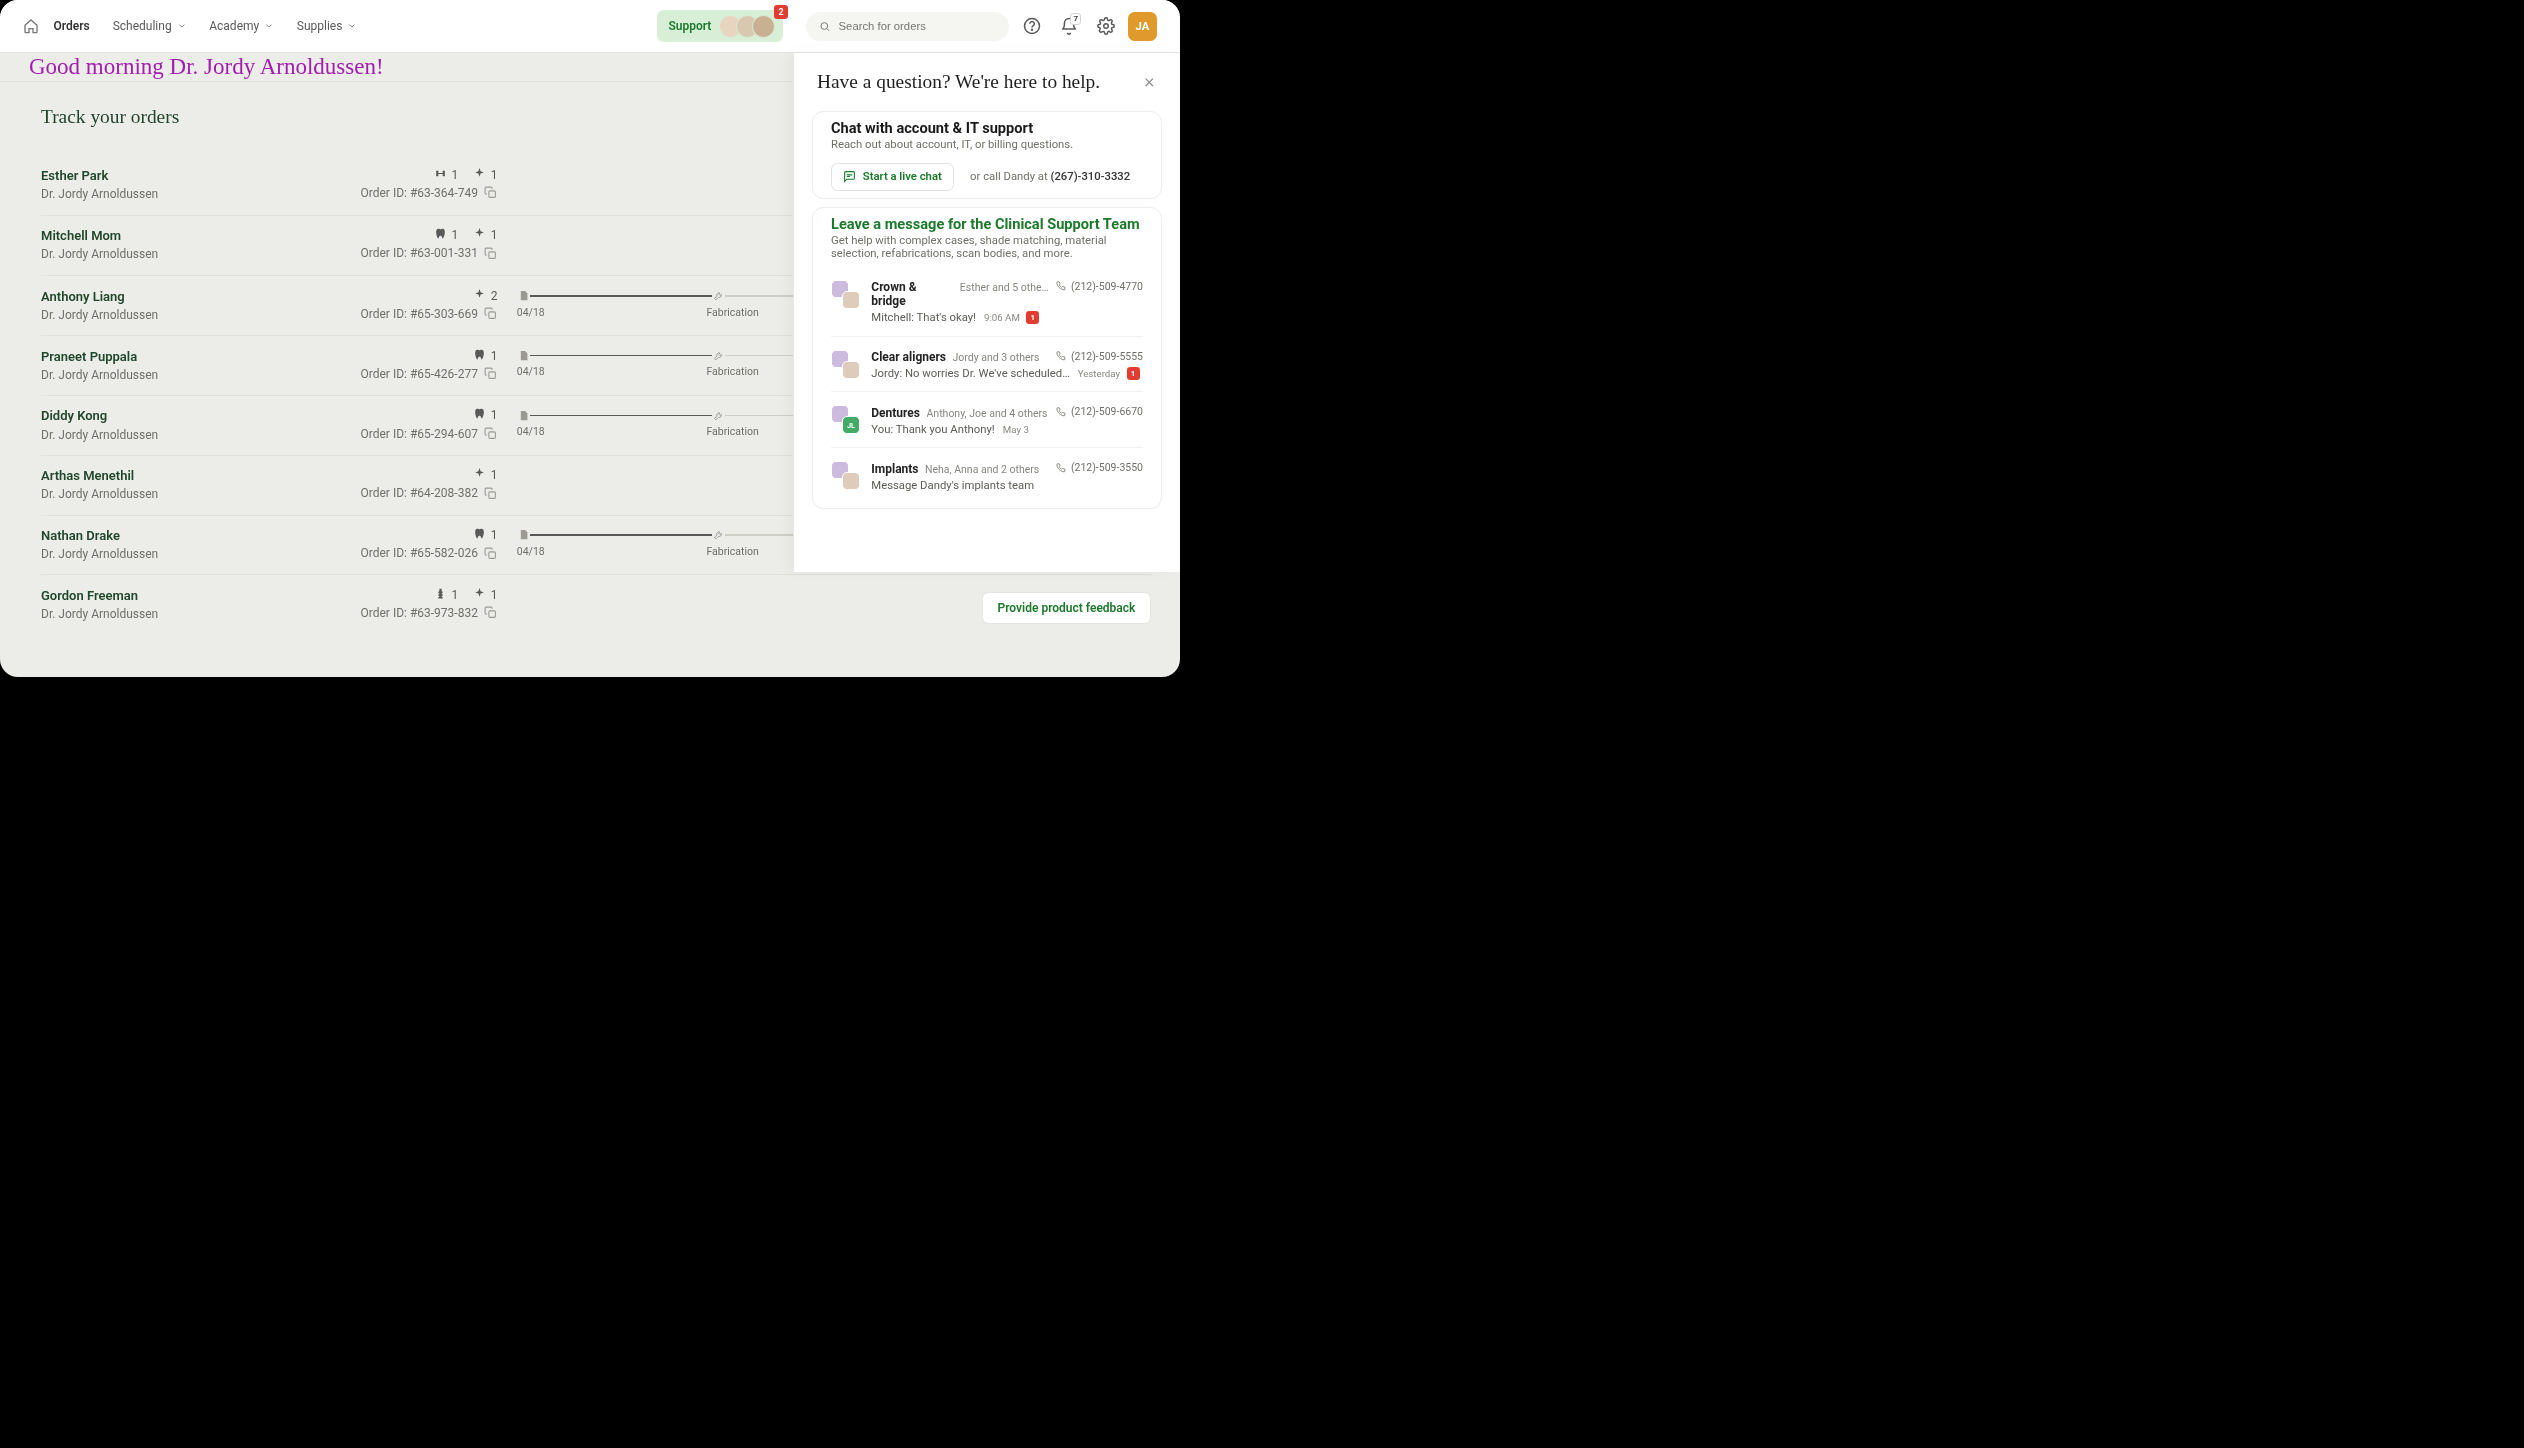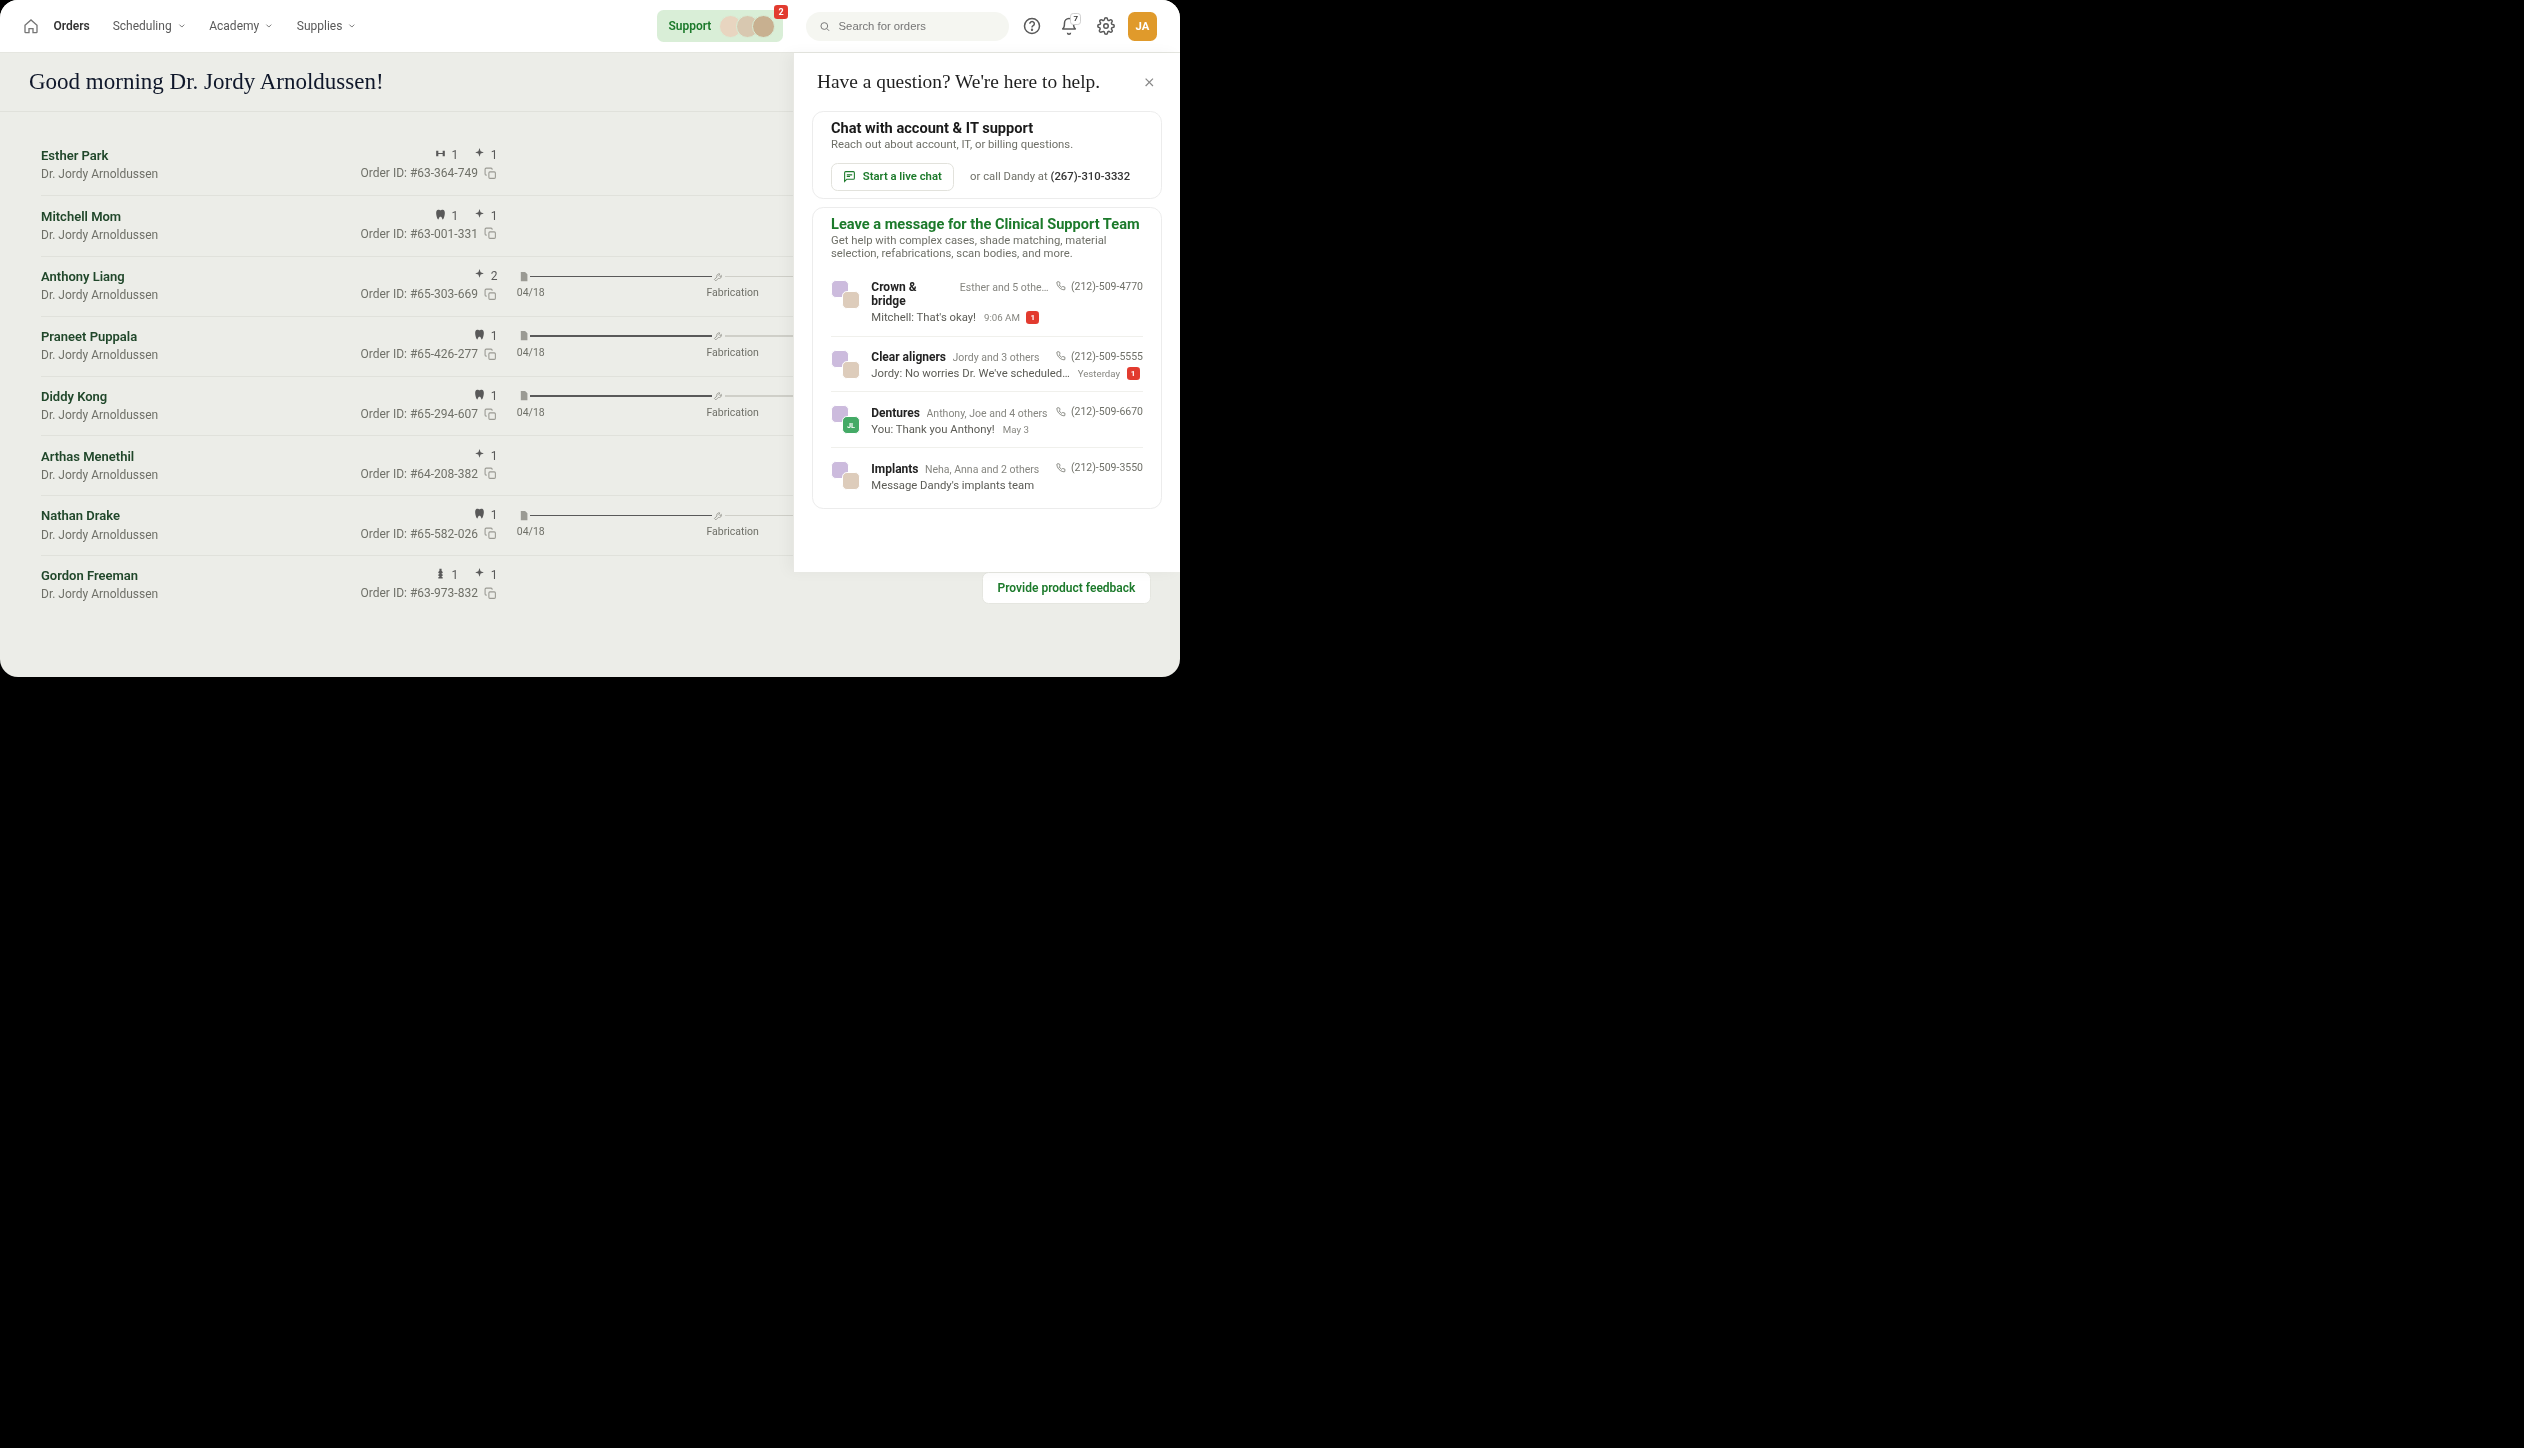--- a/index.html
+++ b/index.html
@@ -55,24 +55,24 @@
     display:flex; align-items:center; padding:0 13px; gap:8px;
     color:#767676;
   }
   .searchbar input { border:none; background:transparent; outline:none; font-size:11.3px; width:100%; color:#333; }
   .icon-btn { width:29px; height:29px; display:flex; align-items:center; justify-content:center; color:#595959; cursor:pointer; border-radius:50%; position:relative; }
   .bell-badge { position:absolute; top:1.6px; right:1.6px; background:#fff; border:0.8px solid #d0d0d0; font-size:8px; font-weight:600; color:#333; border-radius:3.2px; padding:0 2.4px; line-height:9.7px; }
   .user-avatar { width:29px; height:29px; border-radius:6.5px; background:#e09a2b; color:#fff; font-weight:700; display:flex; align-items:center; justify-content:center; font-size:11.3px; }
 
   
   .greeting {
-    padding: 16px 29px;
+    padding: 1px 29px;
     font-family: Georgia, 'Times New Roman', serif;
     font-size:23px;
-    color:#0f172a;
+    color:#a21caf;
     border-bottom:0.8px solid #e0e1db;
     background:#ecede8;
   }
 
   
   .main { flex:1; display:flex; overflow:hidden; }
   .orders-col { flex:1; padding: 24px 29px 0 41px; overflow:hidden; }
   .orders-title { font-family: Georgia, serif; font-size:19.4px; color:#20472a; margin-bottom:27.5px; }
   .order-row { display:flex; align-items:flex-start; border-top:0.8px solid #e0e1db; padding:11.3px 0 11.3px 0; gap:19.4px; position:relative; }
   .order-row:first-of-type { border-top:none; }
@@ -233,20 +233,21 @@
           <path d="M19.4 15a1.7 1.7 0 0 0 .33 1.82l.06.06a2 2 0 1 1-2.83 2.83l-.06-.06a1.7 1.7 0 0 0-1.82-.33 1.7 1.7 0 0 0-1 1.51V21a2 2 0 1 1-4 0v-.09a1.7 1.7 0 0 0-1.11-1.55 1.7 1.7 0 0 0-1.82.33l-.6.06a2 2 0 1 1-2.83-2.83l.06-.06a1.7 1.7 0 0 0 .33-1.82 1.7 1.7 0 0 0-1.51-1H3a2 2 0 1 1 0-4h.09A1.7 1.7 0 0 0 4.64 8.9a1.7 1.7 0 0 0-.33-1.82l-.06-.06a2 2 0 1 1 2.83-2.83l.06.06a1.7 1.7 0 0 0 1.82.33H9a1.7 1.7 0 0 0 1-1.51V3a2 2 0 1 1 4 0v.09a1.7 1.7 0 0 0 1 1.51 1.7 1.7 0 0 0 1.82-.33l.06-.06a2 2 0 1 1 2.83 2.83l-.06.06a1.7 1.7 0 0 0-.33 1.82V9a1.7 1.7 0 0 0 1.51 1H21a2 2 0 1 1 0 4h-.09a1.7 1.7 0 0 0-1.51 1z"></path>
         </svg>
     </div>
     <div class="user-avatar">JA</div>
   </div>
 
   <div class="greeting">Good morning Dr. Jordy Arnoldussen!</div>
 
   <div class="main">
     <div class="orders-col">
+      <div class="orders-title">Track your orders</div>
       <div id="orders-list">
           <div class="order-row">
             <div class="order-left">
               <div class="patient-name">Esther Park</div>
               <div class="doctor-name">Dr. Jordy Arnoldussen</div>
             </div>
             <div class="order-mid">
               <div class="kind-counts">
                 <div class="kc">
                   <span><svg viewBox="0 0 24 24" fill="currentColor">

